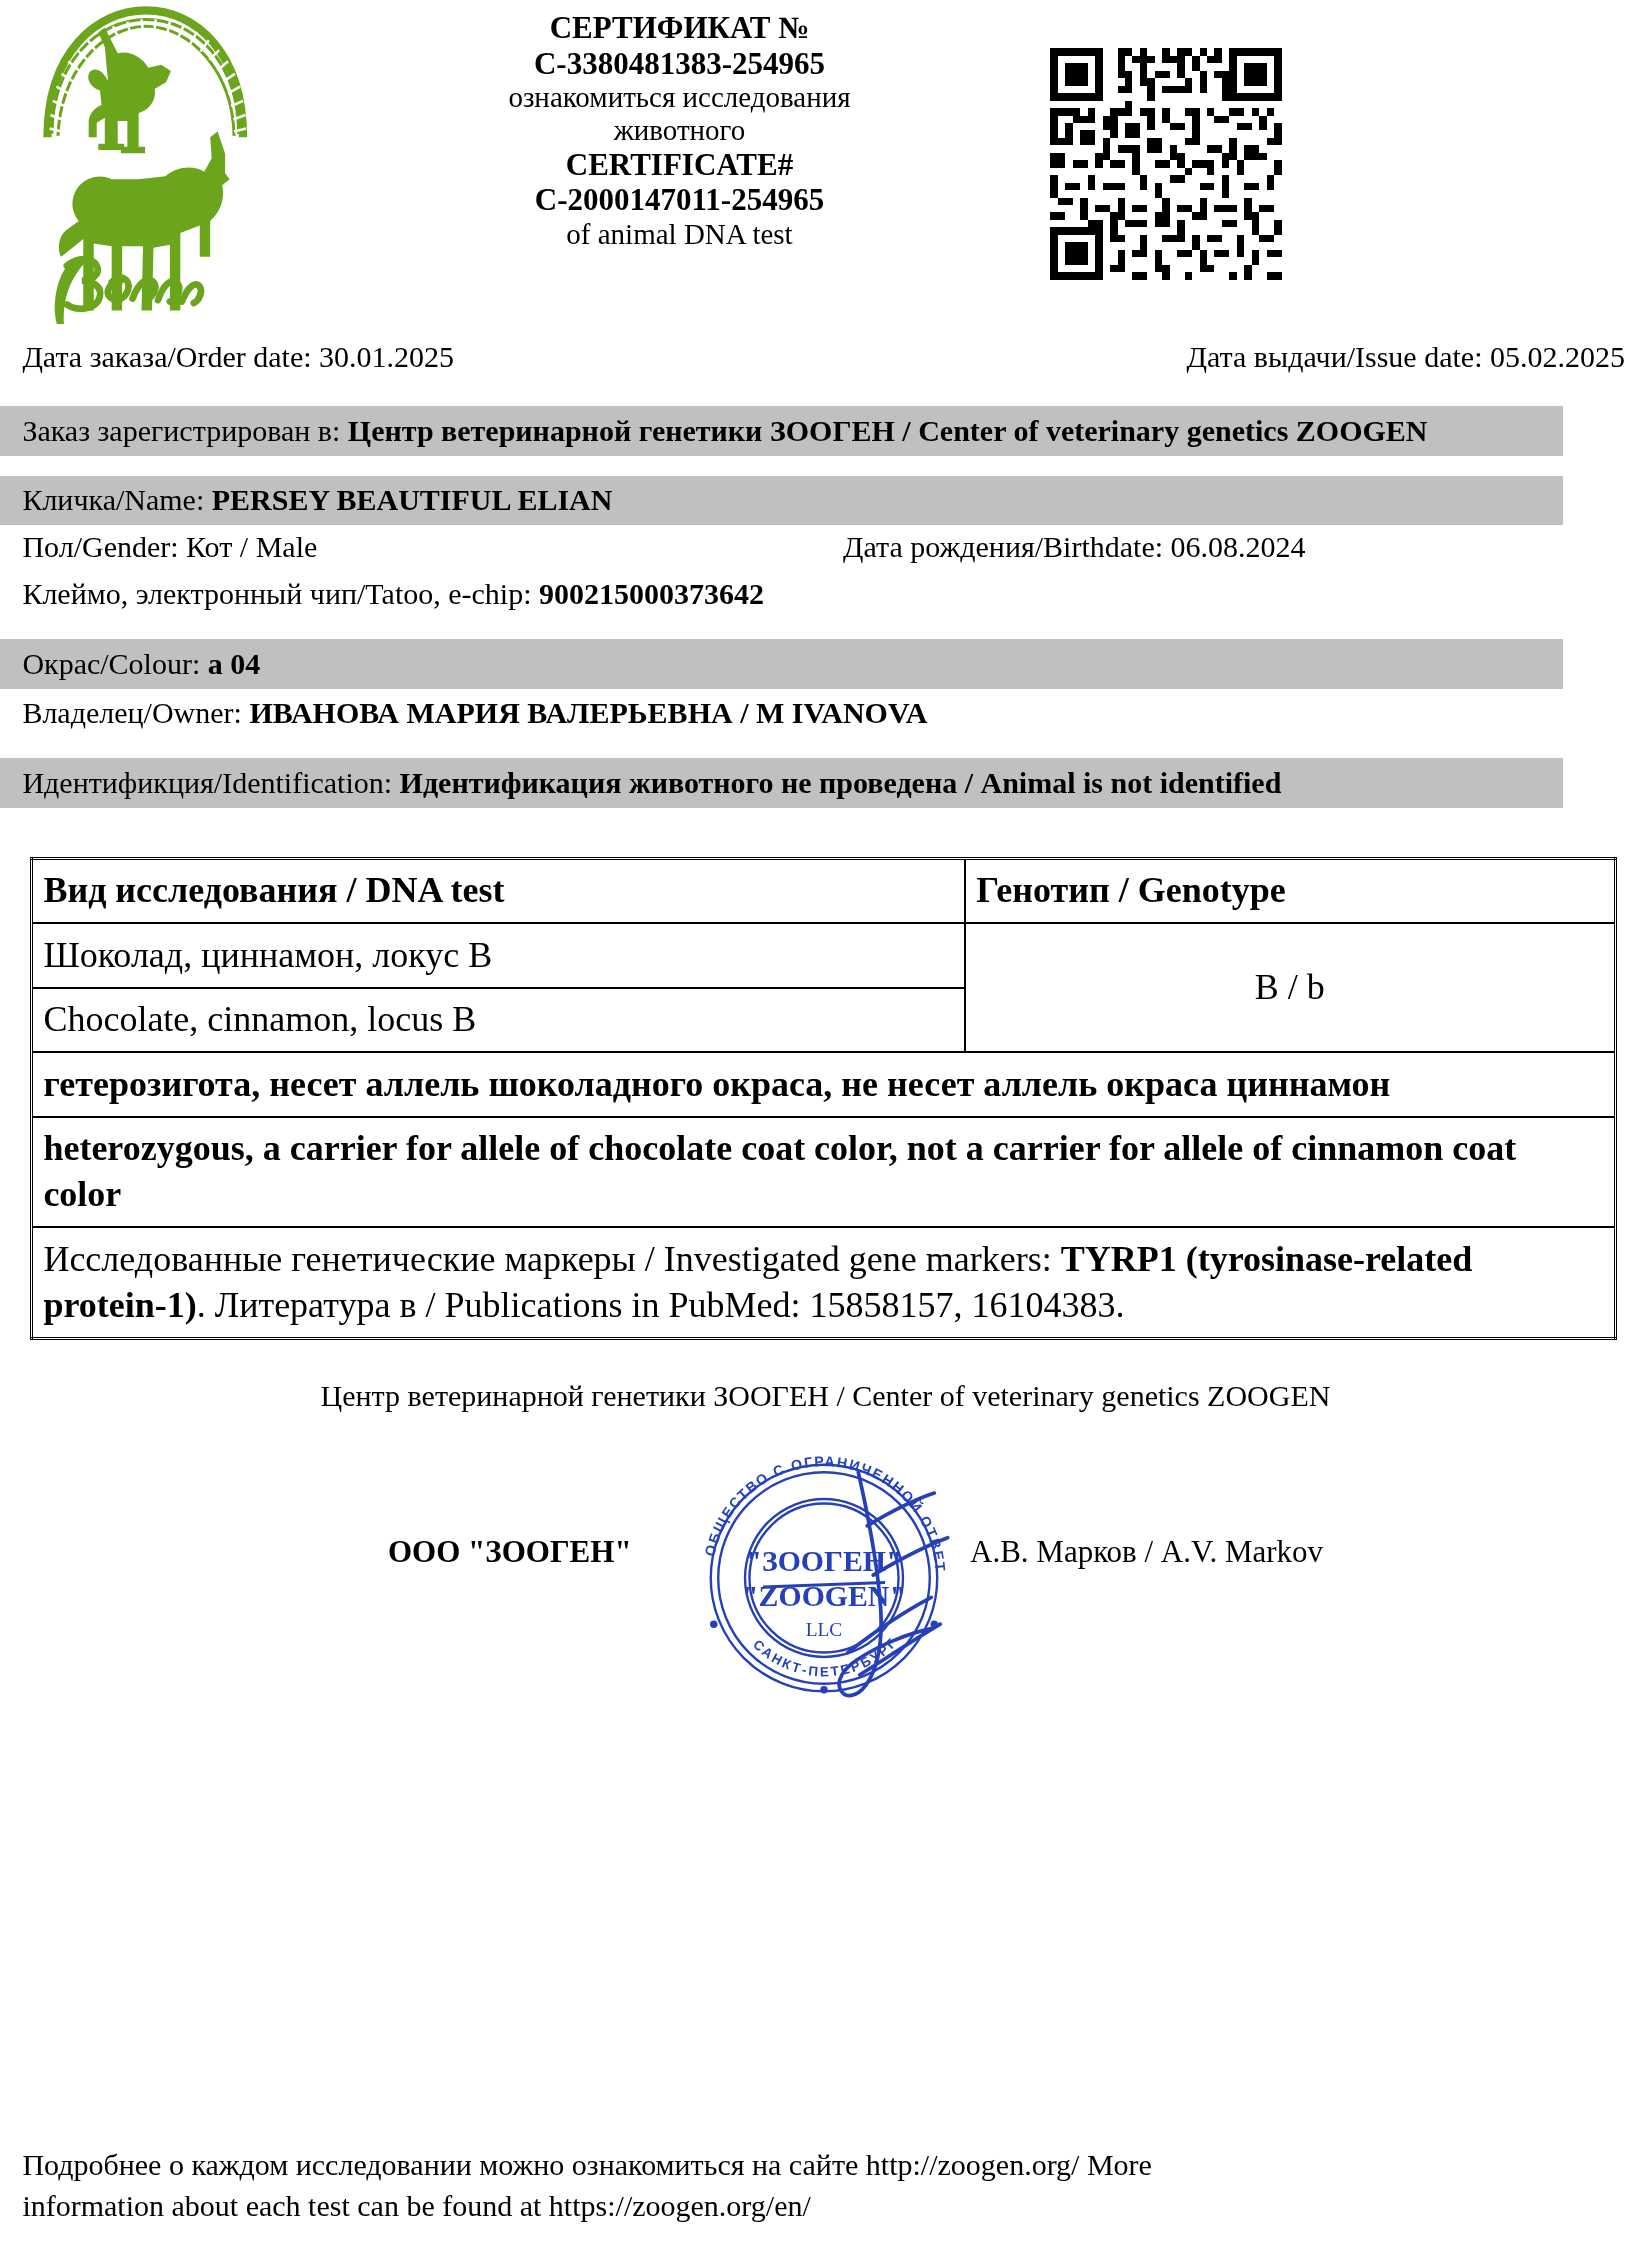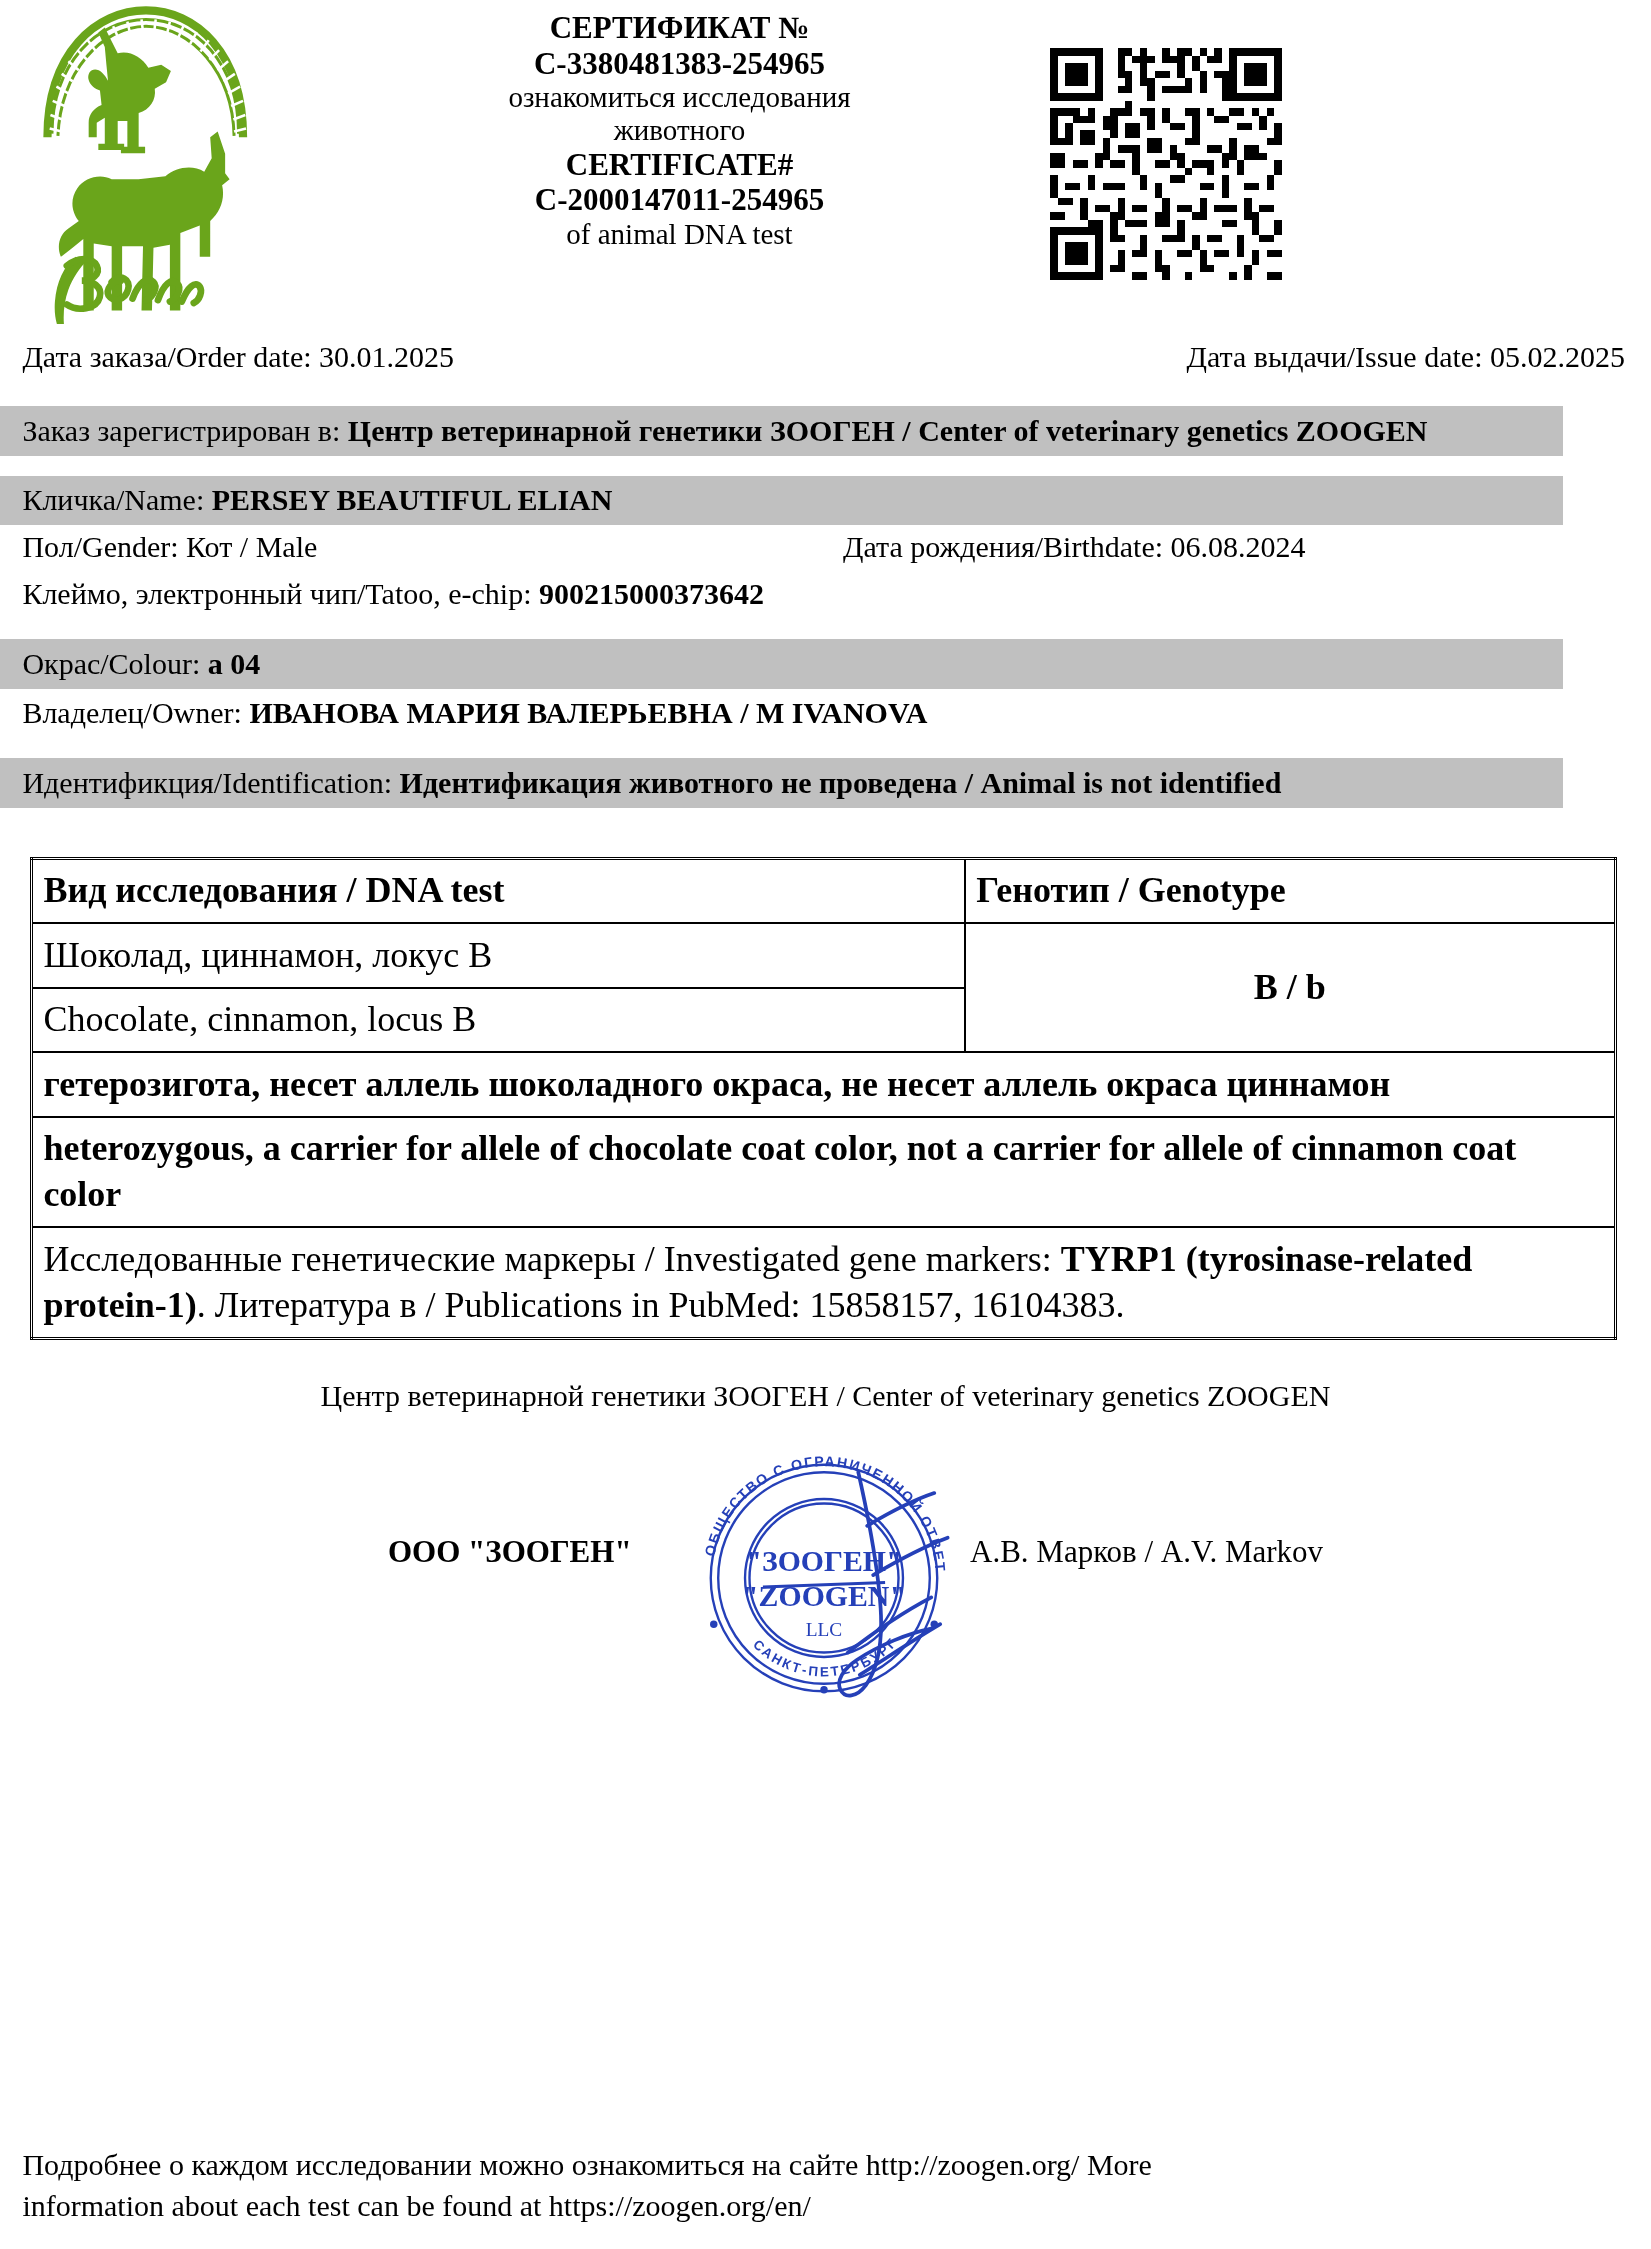--- a/index.html
+++ b/index.html
@@ -68,21 +68,21 @@
   table.dna td {
     border:2.2px solid #000;
     font-size:36px;
     padding:7.5px 10.4px 9px 10.4px;
     vertical-align:middle;
     line-height:1.28;
   }
   td.c-left { width:910px; }
   td.c-right { width:627px; text-align:center; }
   td.hdr { font-weight:bold; font-size:28px; padding-top:13.4px; padding-bottom:13.4px; }
-  td.geno { font-weight:bold; font-size:37px; }
+  td.geno { font-weight:normal; font-size:37px; }
   td.bold { font-weight:bold; }
   td.full { }
   .mk-b { font-weight:bold; }
 
   
   .centerline {
     margin-top:39px; text-align:center; font-size:30px;
   }
 
   

